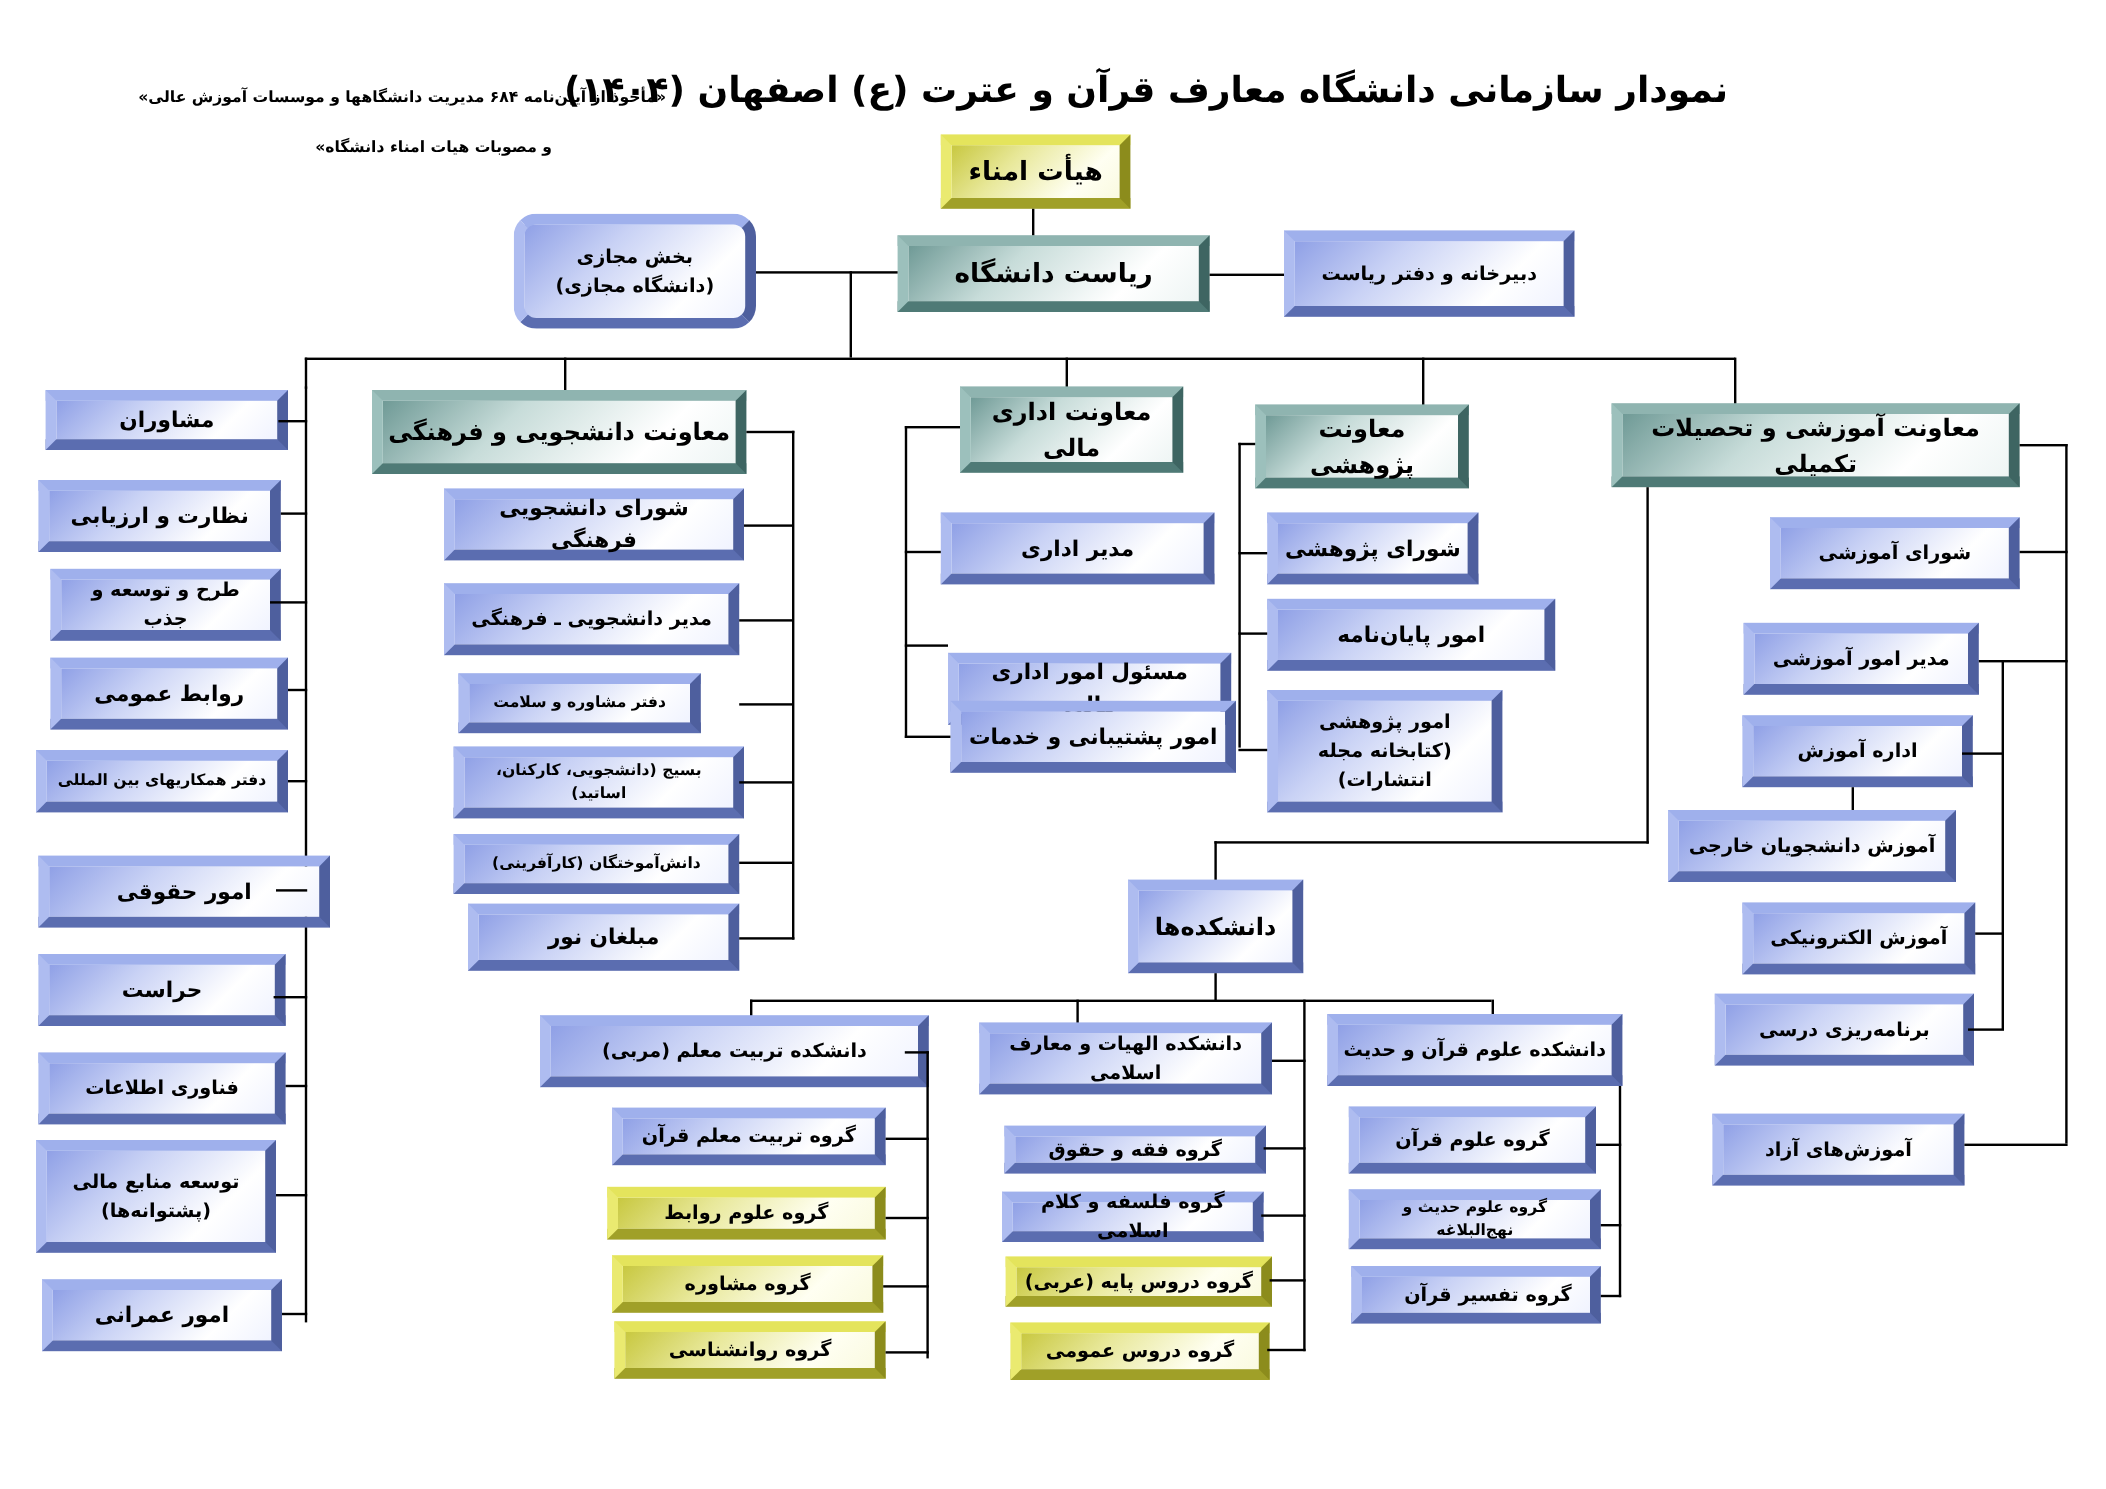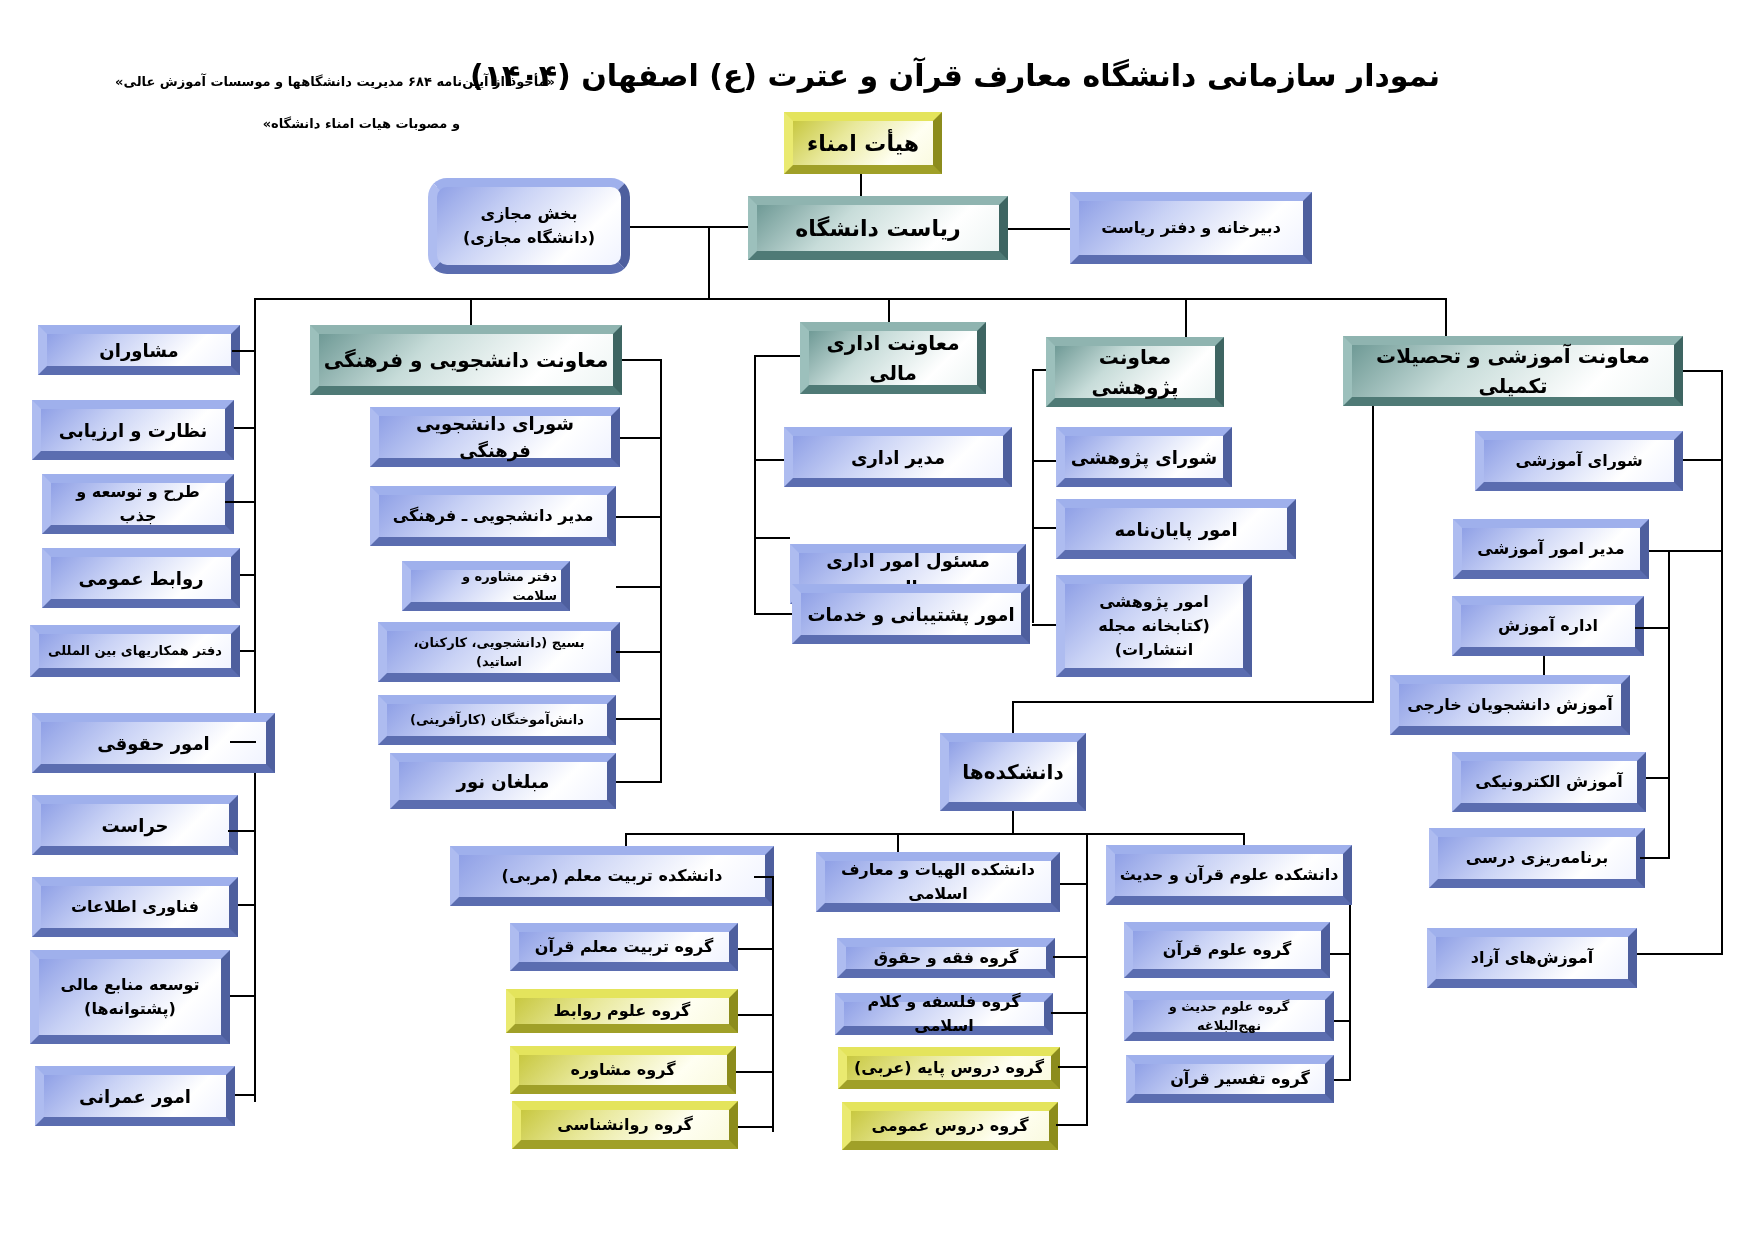--- a/index.html
+++ b/index.html
@@ -70,21 +70,21 @@
 <div class="line h" style="left:228px; top:830px; width:28px;"></div>
 <div class="line h" style="left:238px; top:904px; width:18px;"></div>
 <div class="line h" style="left:230px; top:995px; width:26px;"></div>
 <div class="line h" style="left:235px; top:1094px; width:21px;"></div>
 
 <div class="box teal fs20" style="left:310px; top:325px; width:312px; height:70px;">معاونت دانشجویی و فرهنگی</div>
 <div class="line v" style="left:660px; top:359px; height:424px;"></div>
 <div class="line h" style="left:622px; top:359px; width:40px;"></div>
 <div class="box blue fs18" style="left:370px; top:407px; width:250px; height:60px;">شورای دانشجویی فرهنگی</div>
 <div class="box blue fs16" style="left:370px; top:486px; width:246px; height:60px;">مدیر دانشجویی ـ فرهنگی</div>
-<div class="box blue fs13" style="left:402px; top:561px; width:168px; height:50px;text-align:right;">دفتر مشاوره و سلامت</div>
+<div class="box blue fs13" style="left:382px; top:561px; width:202px; height:50px;text-align:right;">دفتر مشاوره و سلامت</div>
 <div class="box blue fs13" style="left:378px; top:622px; width:242px; height:60px;">بسیج (دانشجویی، کارکنان، اساتید)</div>
 <div class="box blue fs13" style="left:378px; top:695px; width:238px; height:50px;">دانش‌آموختگان (کارآفرینی)</div>
 <div class="box blue fs18" style="left:390px; top:753px; width:226px; height:56px;">مبلغان نور</div>
 <div class="line h" style="left:620px; top:437px; width:40px;"></div>
 <div class="line h" style="left:616px; top:516px; width:44px;"></div>
 <div class="line h" style="left:616px; top:586px; width:44px;"></div>
 <div class="line h" style="left:616px; top:651px; width:44px;"></div>
 <div class="line h" style="left:616px; top:718px; width:44px;"></div>
 <div class="line h" style="left:616px; top:781px; width:46px;"></div>
 

